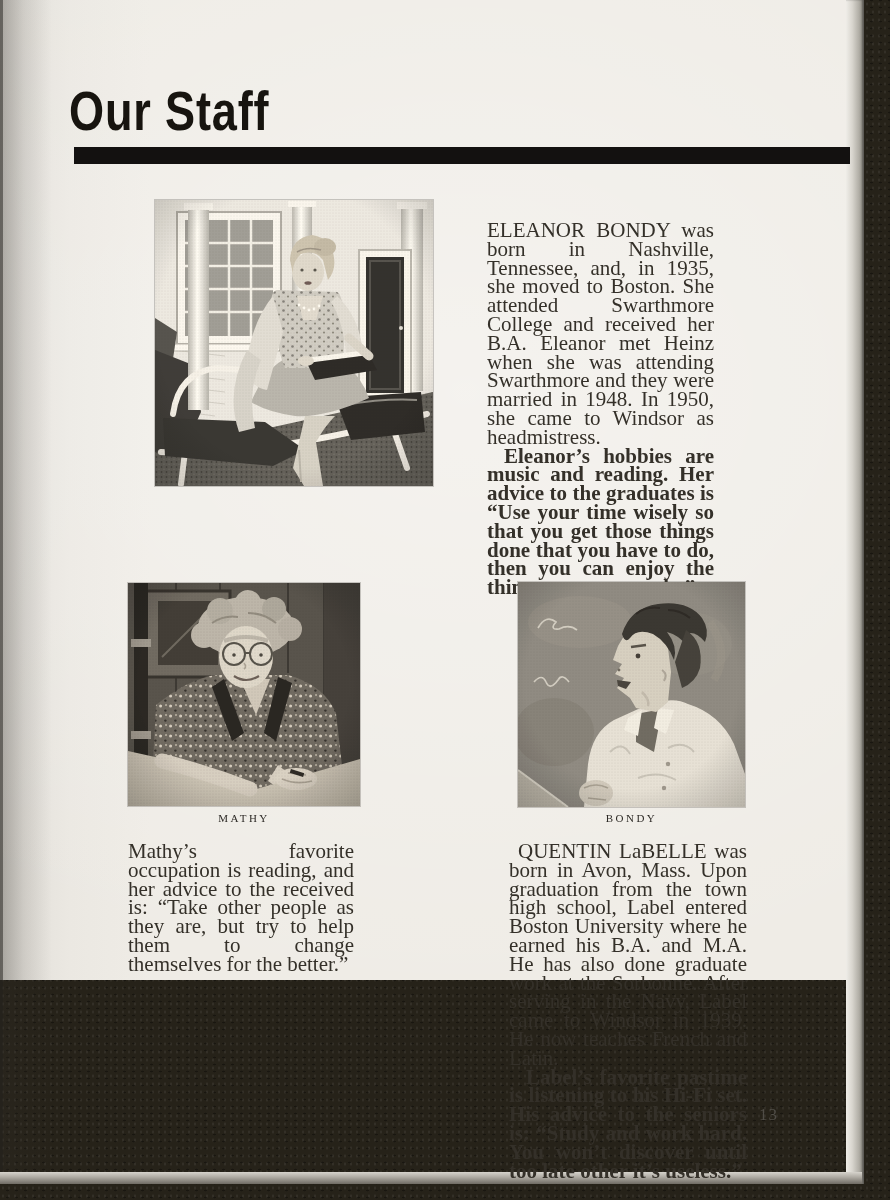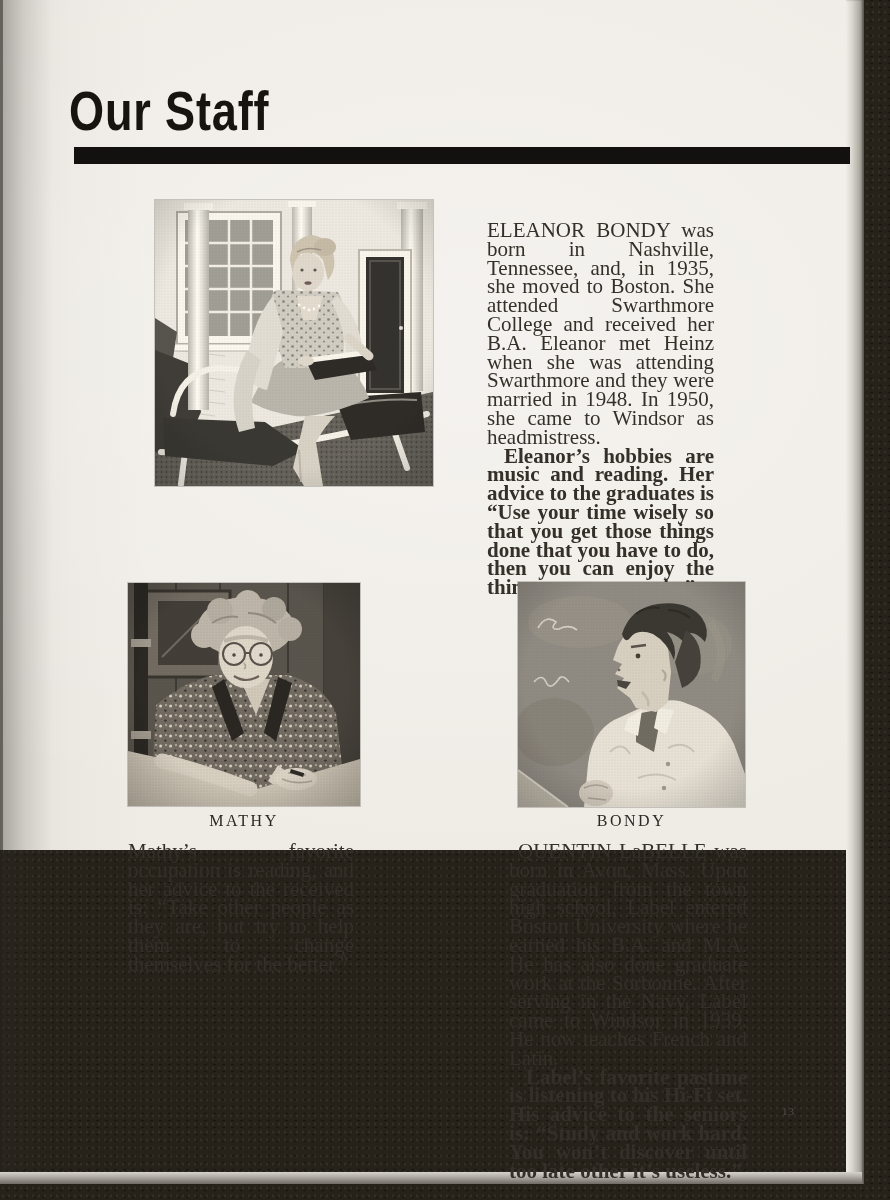--- a/index.html
+++ b/index.html
@@ -22,21 +22,21 @@
     position:absolute;left:846px;top:0;width:18px;height:1184px;
     background:linear-gradient(90deg,#efede8 0%, #d8d5ce 35%, #b3b0a8 70%, #8a877f 100%);
     box-shadow:inset -2px 0 2px rgba(0,0,0,0.35);
   }
   .page-edge-bottom{
     position:absolute;left:0;top:1172px;width:862px;height:12px;
     background:linear-gradient(180deg,#d6d3cc 0%, #aca8a0 45%, #6f6b64 100%);
   }
   
   .paper{
-    position:absolute;left:0;top:0;width:846px;height:850px;
+    position:absolute;left:0;top:0;width:846px;height:980px;
     background:
       radial-gradient(130% 90% at 55% 40%, rgba(255,255,255,0.35), rgba(255,255,255,0) 70%),
       linear-gradient(90deg,#d9d6d0 0px,#e4e1db 26px,#ebe8e2 70px,#efece6 150px,#efece6 100%);
   }
   .gutter-shadow{
     position:absolute;left:0;top:0;width:52px;height:1172px;
     background:linear-gradient(90deg, rgba(48,44,38,0.30), rgba(48,44,38,0.12) 45%, rgba(48,44,38,0) 100%);
   }
   .left-page-line{
     position:absolute;left:0;top:0;width:3px;height:1172px;
@@ -63,28 +63,28 @@
     position:absolute;
     font-size:21px;line-height:18.8px;color:#343029;
     text-align:justify;
   }
   .bio p{margin:0;}
   .bio p + p{text-indent:17px;font-weight:bold;}
   .indent-first p:first-child{text-indent:9px;}
 
   .photo-caption{
     position:absolute;
-    font-size:16px;letter-spacing:2.5px;color:#2c2925;
+    font-size:11px;letter-spacing:2.5px;color:#2c2925;
     text-align:center;
   }
 
   .page-number{
-    position:absolute;left:782px;top:1105px;
+    position:absolute;left:759px;top:1105px;
     font-family:Liberation Serif, serif;
-    font-size:11px;color:#504d47;letter-spacing:1px;
+    font-size:17px;color:#504d47;letter-spacing:1px;
   }
 </style>
 </head>
 <body>
 
 <div class="cover-texture"></div>
 <div class="page-edge-right"></div>
 <div class="page-edge-bottom"></div>
 
 <div class="paper">

